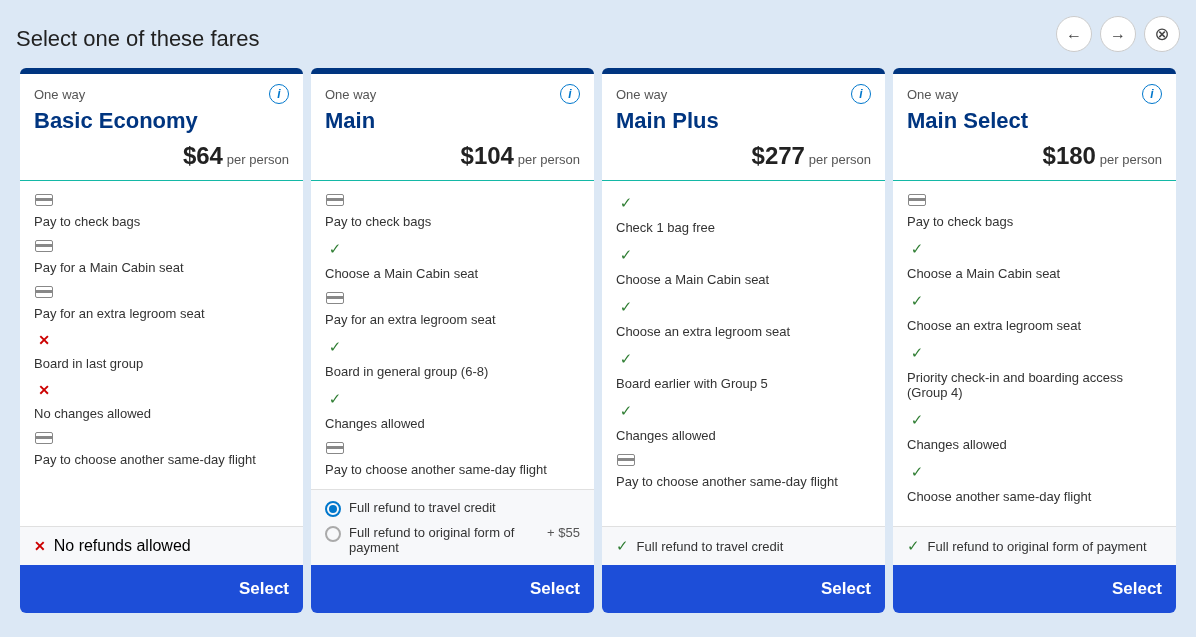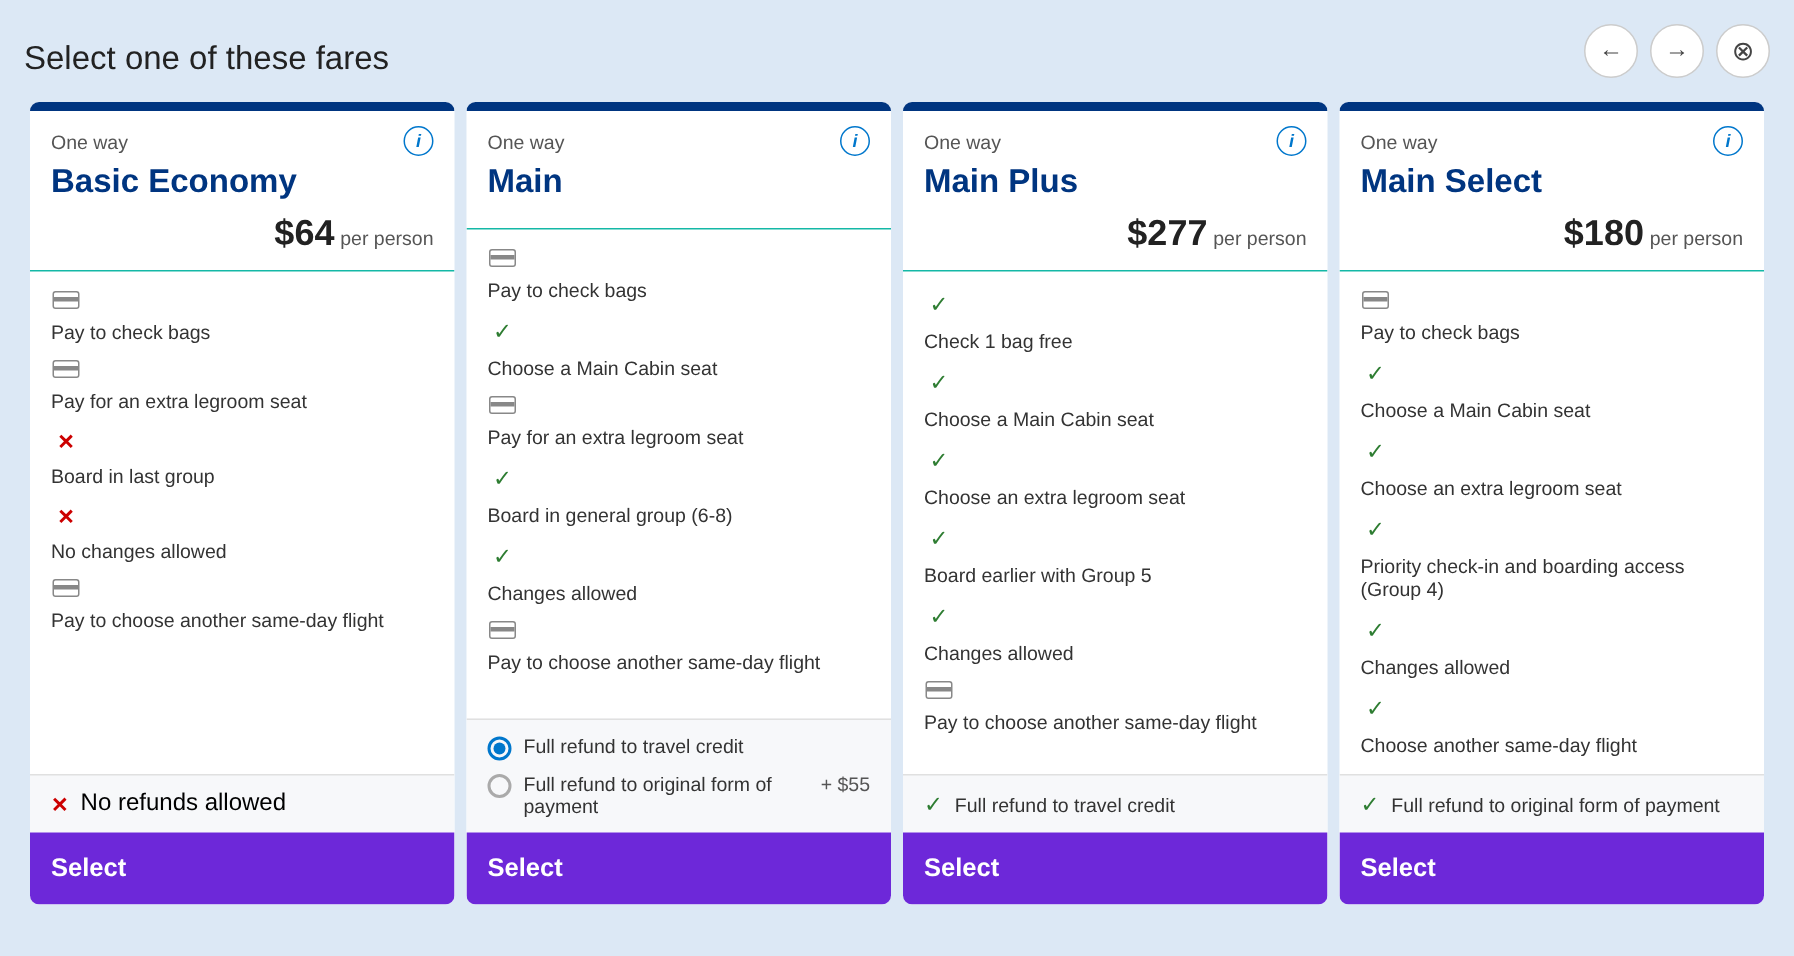--- a/index.html
+++ b/index.html
@@ -197,27 +197,27 @@
       background: #f7f8fa;
       border-top: 1px solid #e0e0e0;
       display: flex;
       align-items: center;
       gap: 8px;
     }
     .select-btn {
       display: block;
       width: 100%;
       padding: 14px;
-      background: #6d28d9;
+      background: #1d4ed8;
       color: white;
       font-size: 17px;
       font-weight: bold;
       border: none;
       cursor: pointer;
-      text-align: left;
+      text-align: right;
     }
     .refund-text { flex: 1; }
     .full-refund-green {
       display: flex;
       align-items: center;
       gap: 8px;
       padding: 10px 14px;
       background: #f7f8fa;
       border-top: 1px solid #e0e0e0;
       font-size: 13px;
@@ -256,20 +256,26 @@
         <div class="feature-row">
           <div class="feature-icon">
               <div class="icon-credit"></div>
             </div>
           <span>Pay to check bags</span>
         </div>
         <div class="feature-row">
           <div class="feature-icon">
               <div class="icon-credit"></div>
             </div>
+          <span>Pay for a Main Cabin seat</span>
+        </div>
+        <div class="feature-row">
+          <div class="feature-icon">
+              <div class="icon-credit"></div>
+            </div>
           <span>Pay for an extra legroom seat</span>
         </div>
         <div class="feature-row">
           <div class="feature-icon">
               <span class="icon-x">✕</span>
             </div>
           <span>Board in last group</span>
         </div>
         <div class="feature-row">
           <div class="feature-icon">
@@ -292,20 +298,24 @@
     </div>
 
     <div class="fare-card">
       <div class="fare-card-top-bar"></div>
       <div class="fare-card-header">
         <div class="one-way-row">
           <span class="one-way-label">One way</span>
           <div class="info-icon">i</div>
         </div>
         <div class="fare-name">Main</div>
+        <div class="fare-price-row">
+          <span class="fare-price">$104</span>
+          <span class="per-person">per person</span>
+        </div>
       </div>
       <div class="fare-features">
         <div class="feature-row">
           <div class="feature-icon">
               <div class="icon-credit"></div>
             </div>
           <span>Pay to check bags</span>
         </div>
         <div class="feature-row">
           <div class="feature-icon">

